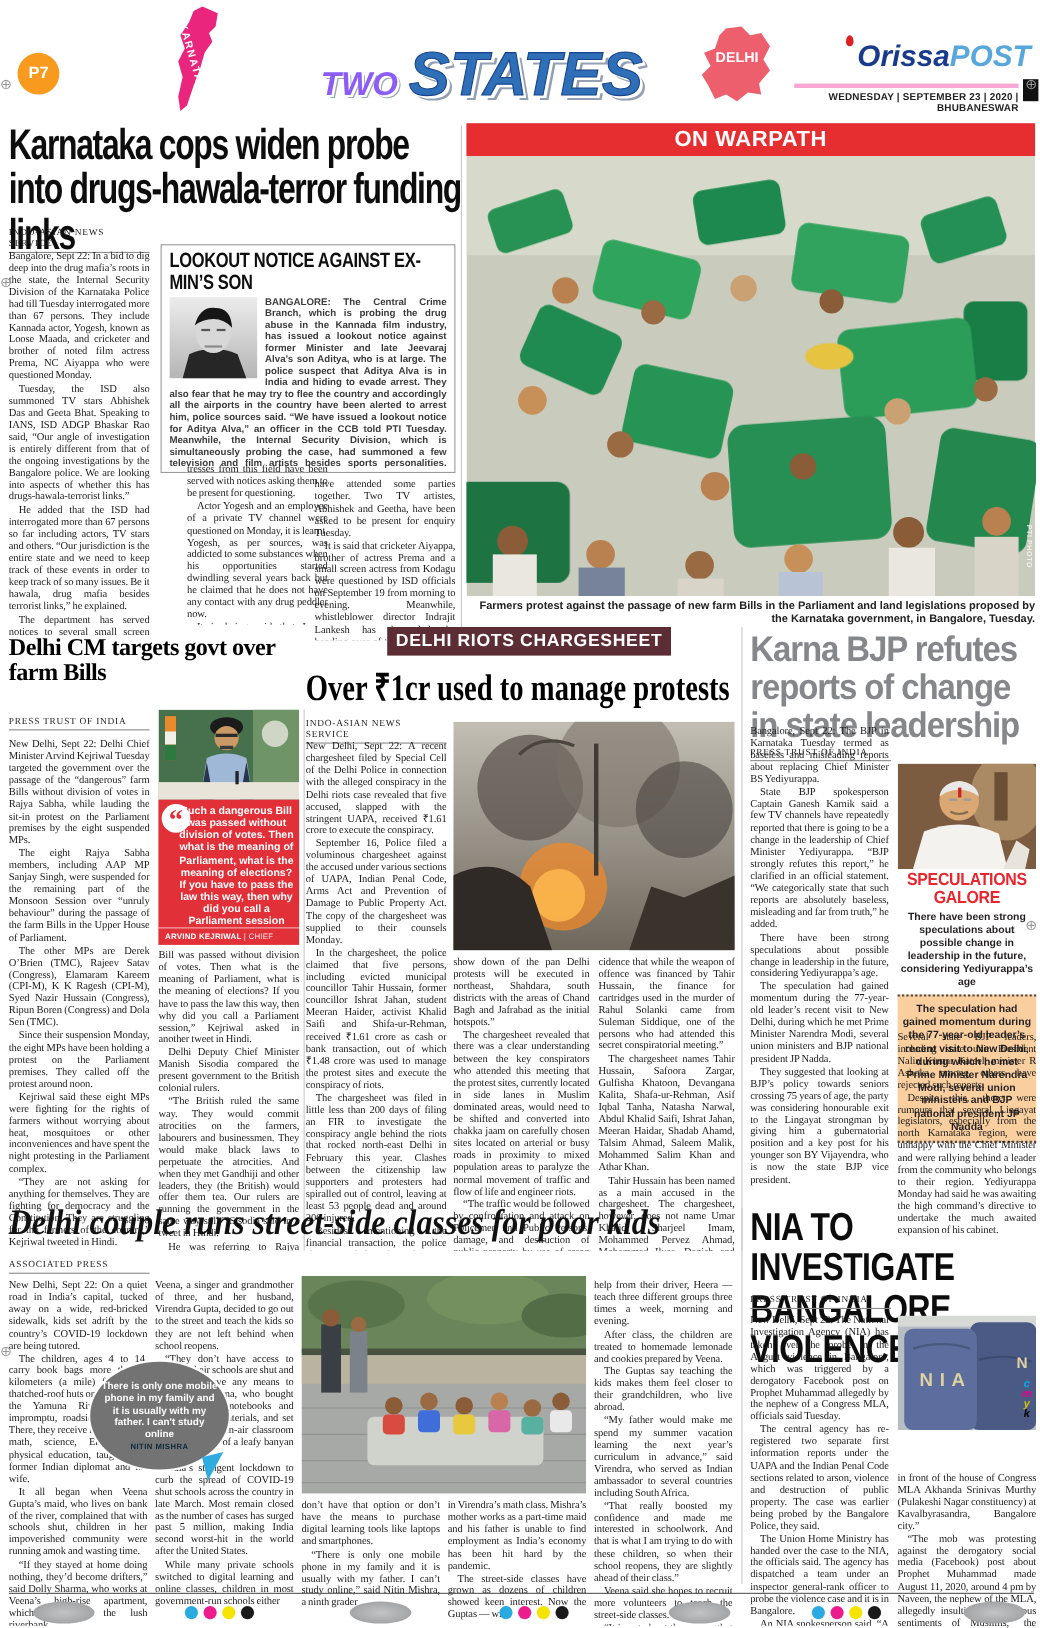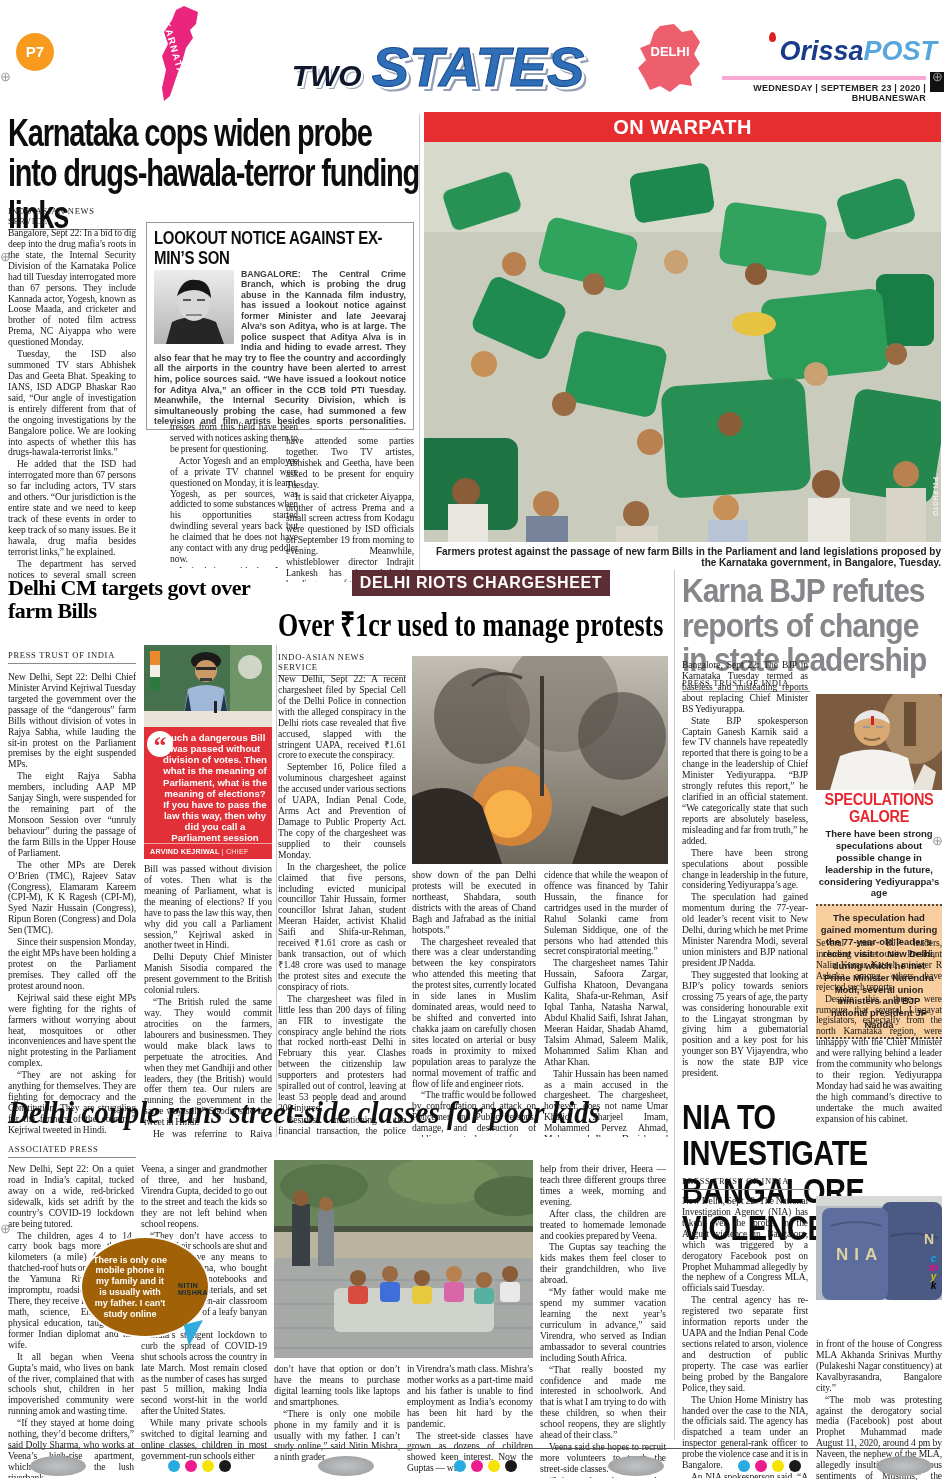--- a/index.html
+++ b/index.html
@@ -1,24 +1,24 @@
 <!DOCTYPE html>
 <html><head>
 <meta charset="utf-8">
 <style>
   html,body{margin:0;padding:0;background:#ffffff;}
   .sheet{position:relative;width:945px;height:1480px;background:#fff;overflow:hidden;
          font-family:"Liberation Serif",serif;color:#1a1a1a;}
   .abs{position:absolute;}
 
   
-  .pageno{left:16px;top:33px;width:38px;height:38px;border-radius:50%;background:#f89a1e;
+  .pageno{left:16px;top:48px;width:38px;height:38px;border-radius:50%;background:#f89a1e;
           color:#fff;font:800 15px/38px "Liberation Sans",sans-serif;text-align:center;}
   .masthead{left:248px;top:34px;width:380px;text-align:center;white-space:nowrap;}
-  .mh-two{font:800 italic 30px "Liberation Sans",sans-serif;color:#0f172a;margin-right:10px;
+  .mh-two{font:800 italic 30px "Liberation Sans",sans-serif;color:#8b5cf6;margin-right:10px;
           text-shadow:2px 2px 0 #fff,3px 3px 0 #9aa6b6;}
   .mh-states{font:900 italic 56px "Liberation Sans",sans-serif;color:#2e6fb7;
           -webkit-text-stroke:1px #17448c;text-shadow:3px 3px 0 #ffffff,5px 5px 0 #93a0b4;}
   .brand{left:745px;top:36px;width:192px;text-align:right;white-space:nowrap;}
   .brand-orissa{font:900 italic 27px "Liberation Sans",sans-serif;color:#1a3a8c;}
   .brand-post{font:900 italic 27px "Liberation Sans",sans-serif;color:#58a7dc;}
   .flame{display:inline-block;width:7px;height:10px;background:#e02020;border-radius:50% 50% 50% 50%/60% 60% 40% 40%;
          vertical-align:top;margin-right:3px;margin-top:-4px;}
   .datestrip{left:722px;top:76px;width:204px;border-top:4px solid #f9a8d4;padding-top:3px;
          font:700 9px "Liberation Sans",sans-serif;letter-spacing:.2px;color:#222;text-align:right;}
@@ -83,22 +83,22 @@
   .spec-white{font:700 9.5px/1.25 "Liberation Sans",sans-serif;color:#231f20;text-align:center;
         padding:2px 2px 5px;}
   .spec-orange{background:#f9cfa0;border-top:2px dotted #4a4a4a;border-bottom:2px dotted #4a4a4a;
         font:700 9.5px/1.25 "Liberation Sans",sans-serif;color:#231f20;text-align:center;
         padding:6px 4px;}
 
   
   .street-headline{left:8px;top:1096px;width:662px;font:700 italic 29px/1 "Liberation Serif",serif;
         color:#111;white-space:nowrap;transform:scaleY(1.12);transform-origin:top left;}
   .street-photo{left:274px;top:1160px;width:259px;height:198px;overflow:hidden;}
-  .bubble{left:82px;top:1238px;width:126px;height:98px;background:#a16207;border-radius:50%;
-        display:flex;flex-direction:row;justify-content:center;align-items:center;z-index:5;
+  .bubble{left:82px;top:1238px;width:126px;height:98px;background:#737373;border-radius:50%;
+        display:flex;flex-direction:column;justify-content:center;align-items:center;z-index:5;
         box-shadow:0 0 0 2px #fff;}
   .bubble-text{font:700 9px/1.2 "Liberation Sans",sans-serif;color:#fff;text-align:center;
         padding:0 10px;}
   .bubble-name{font:800 7px "Liberation Sans",sans-serif;color:#0e2a38;margin-top:3px;letter-spacing:.4px;}
   .bubble-tail{position:absolute;right:2px;bottom:-8px;width:0;height:0;
         border-top:22px solid #2fabe0;border-right:20px solid transparent;transform:rotate(-14deg);}
 
   
   .nia-headline{left:682px;top:1098px;width:262px;font:800 29px/1.05 "Liberation Sans",sans-serif;
         letter-spacing:-.5px;color:#0c0c0c;transform:scaleY(1.22);transform-origin:top left;}

